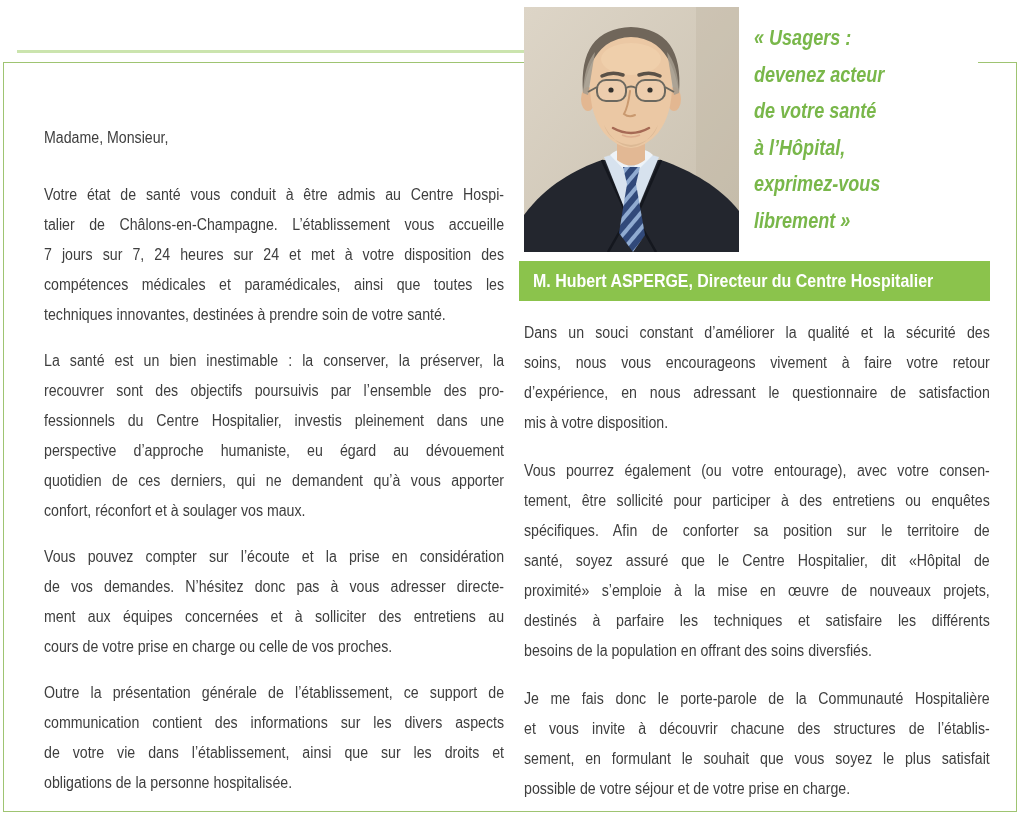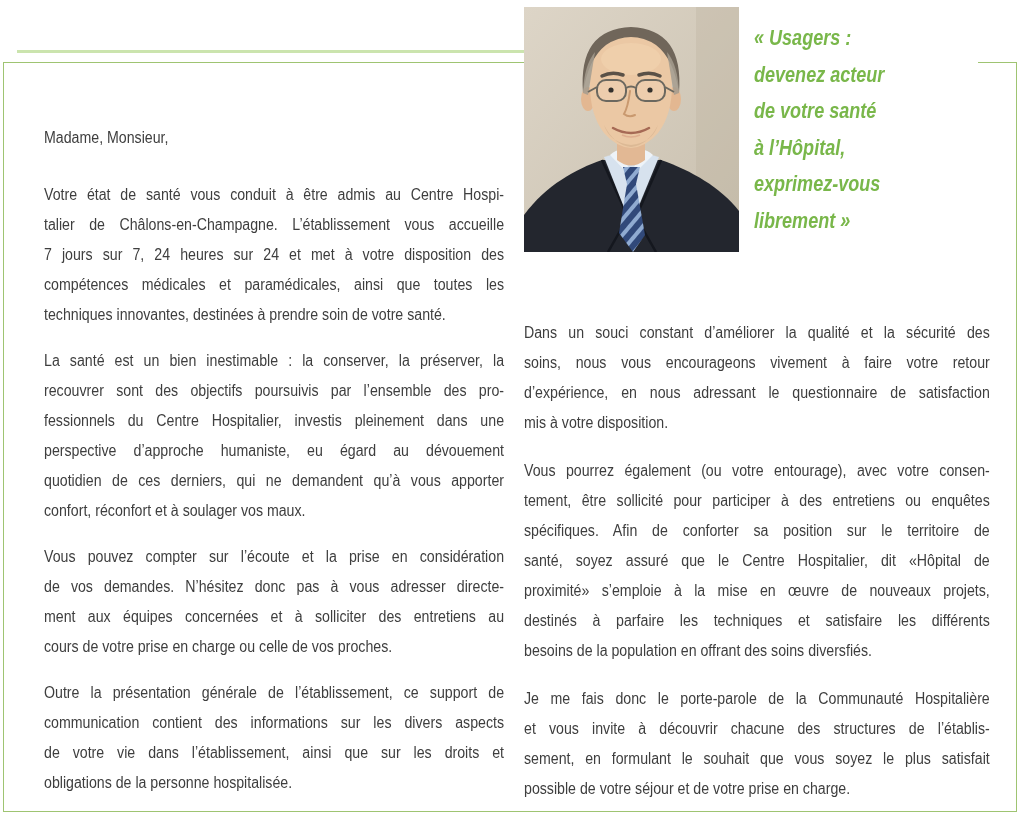--- a/index.html
+++ b/index.html
@@ -140,20 +140,23 @@
       <circle cx="87" cy="83" r="2.6" fill="#33302c"></circle>
       <circle cx="126" cy="83" r="2.6" fill="#33302c"></circle>
 
       <path d="M106,84 Q104,100 100,107 Q105,111 111,108" stroke="#c9996f" stroke-width="2" fill="none" stroke-linecap="round"></path>
 
       <path d="M89,121 Q107,131 125,121" stroke="#a66a55" stroke-width="2.5" fill="none" stroke-linecap="round"></path>
       <path d="M98,128 Q107,132 116,128" stroke="#d8a386" stroke-width="1.5" fill="none" opacity="0.7"></path>
     </svg>
   </div>
 
+  <div class="banner">
+    <span class="banner-text">M. Hubert ASPERGE, Directeur du Centre Hospitalier</span>
+  </div>
 
   <div class="col col-left">
     <div class="line last salutation">Madame, Monsieur,</div>
     <div class="para">
       <div class="line">Votre état de santé vous conduit à être admis au Centre Hospi-</div>
       <div class="line">talier de Châlons-en-Champagne. L’établissement vous accueille</div>
       <div class="line">7 jours sur 7, 24 heures sur 24 et met à votre disposition des</div>
       <div class="line">compétences médicales et paramédicales, ainsi que toutes les</div>
       <div class="line last">techniques innovantes, destinées à prendre soin de votre santé.</div>
     </div>

